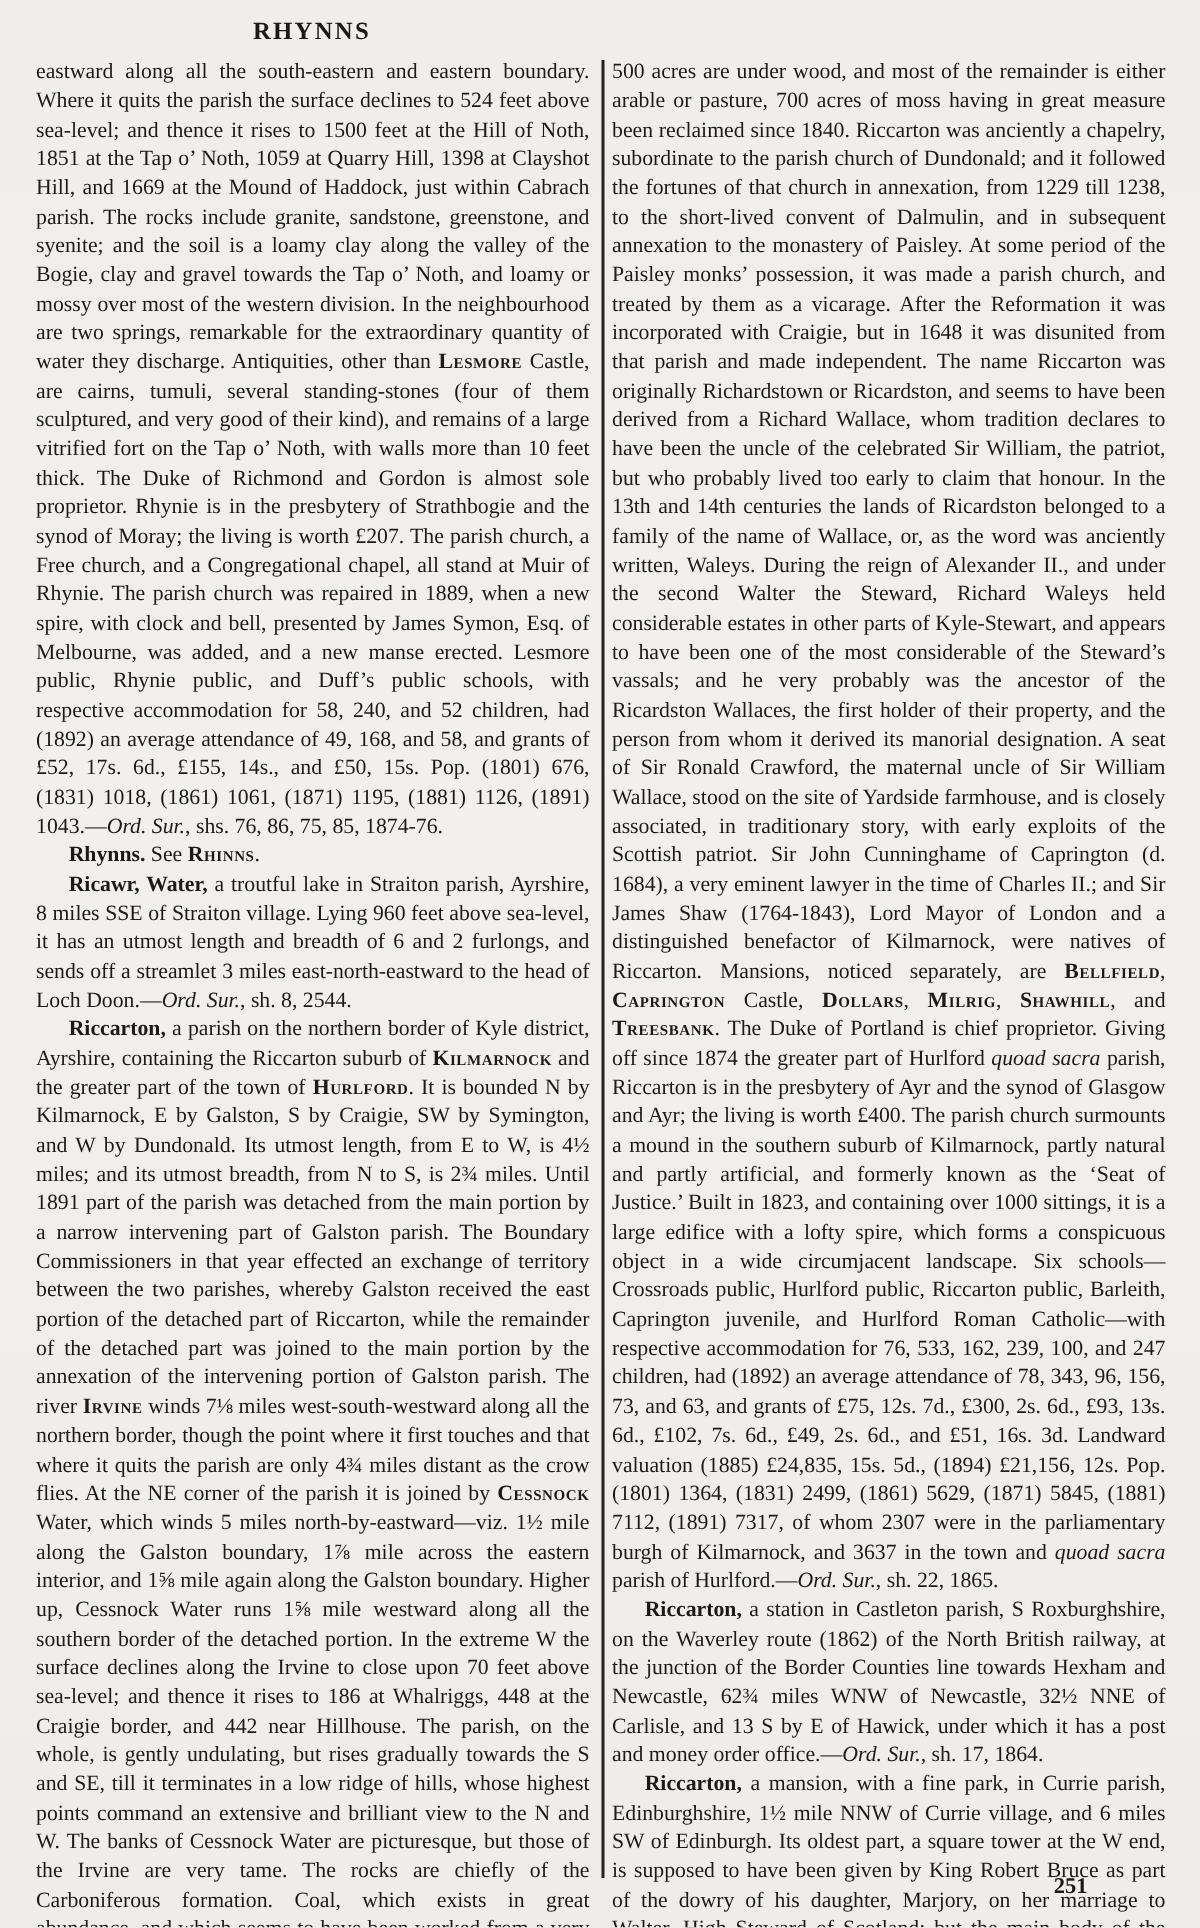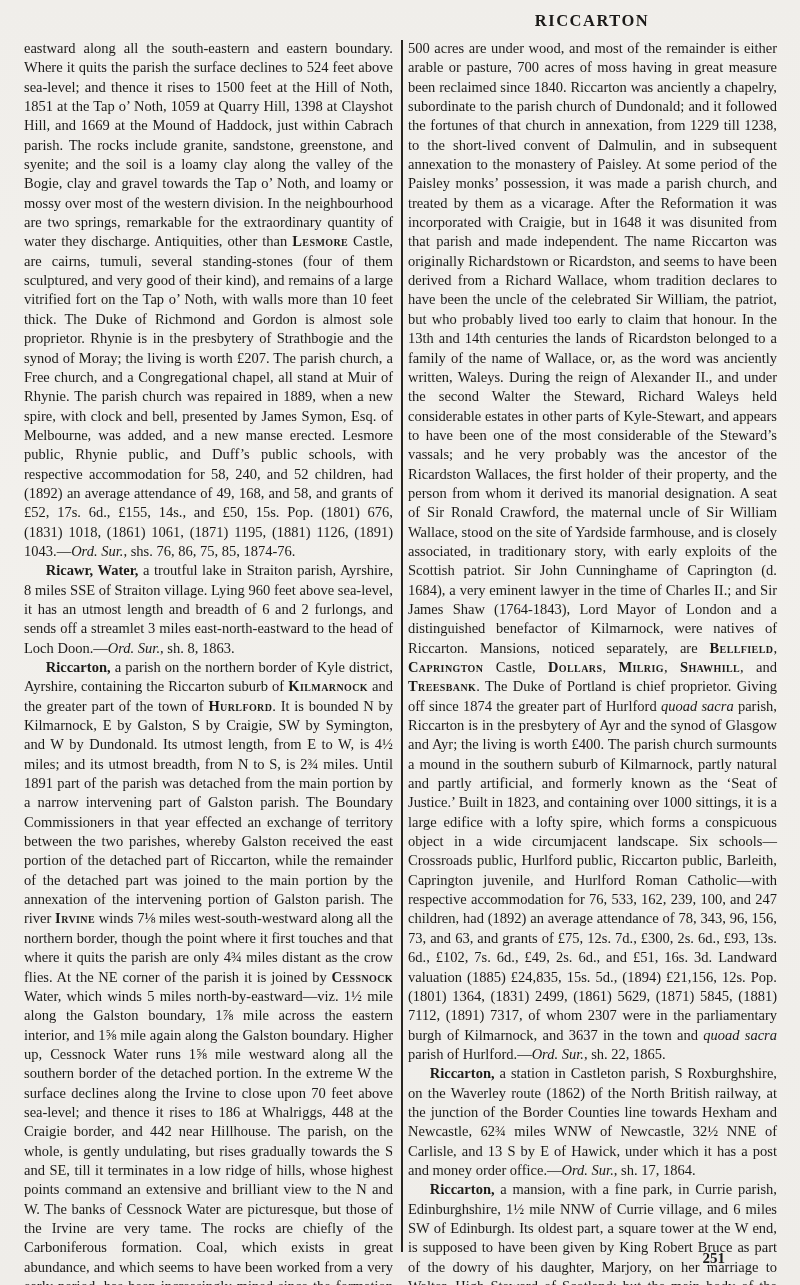--- a/index.html
+++ b/index.html
@@ -64,27 +64,28 @@
     padding-right: 52px;
     box-sizing: border-box;
     font-weight: bold;
     font-size: 15px;
   }
 </style>
 </head>
 <body>
 
 <div class="page">
-  <div class="running-head right">RICCARTON</div>
+  <div class="running-head left">RHYNNS</div>
 
   <div class="column-divider"></div>
 
   <div class="text-column left">
       <p class="para noindent"><span>eastward along all the south-eastern and eastern boundary.  Where it quits the parish the surface declines to 524 feet above sea-level; and thence it rises to 1500 feet at the Hill of Noth, 1851 at the Tap o’ Noth, 1059 at Quarry Hill, 1398 at Clayshot Hill, and 1669 at the Mound of Haddock, just within Cabrach parish.  The rocks include granite, sandstone, greenstone, and syenite; and the soil is a loamy clay along the valley of the Bogie, clay and gravel towards the Tap o’ Noth, and loamy or mossy over most of the western division.  In the neighbourhood are two springs, remarkable for the extraordinary quantity of water they discharge.  Antiquities, other than </span><span class="sc">Lesmore</span><span> Castle, are cairns, tumuli, several standing-stones (four of them sculptured, and very good of their kind), and remains of a large vitrified fort on the Tap o’ Noth, with walls more than 10 feet thick.  The Duke of Richmond and Gordon is almost sole proprietor.  Rhynie is in the presbytery of Strathbogie and the synod of Moray; the living is worth £207.  The parish church, a Free church, and a Congregational chapel, all stand at Muir of Rhynie.  The parish church was repaired in 1889, when a new spire, with clock and bell, presented by James Symon, Esq. of Melbourne, was added, and a new manse erected.  Lesmore public, Rhynie public, and Duff’s public schools, with respective accommodation for 58, 240, and 52 children, had (1892) an average attendance of 49, 168, and 58, and grants of £52, 17s. 6d., £155, 14s., and £50, 15s.  Pop. (1801) 676, (1831) 1018, (1861) 1061, (1871) 1195, (1881) 1126, (1891) 1043.—</span><span class="i">Ord. Sur.</span><span>, shs. 76, 86, 75, 85, 1874-76.</span></p>
-      <p class="para"><span class="b">Ricawr, Water,</span><span> a troutful lake in Straiton parish, Ayrshire, 8 miles SSE of Straiton village.  Lying 960 feet above sea-level, it has an utmost length and breadth of 6 and 2 furlongs, and sends off a streamlet 3 miles east-north-eastward to the head of Loch Doon.—</span><span class="i">Ord. Sur.</span><span>, sh. 8, 1863.</span></p>
+      <p class="para"><span class="b">Rhynns.</span><span>  See </span><span class="sc">Rhinns</span><span>.</span></p>
+      <p class="para"><span class="b">Ricawr, Water,</span><span> a troutful lake in Straiton parish, Ayrshire, 8 miles SSE of Straiton village.  Lying 960 feet above sea-level, it has an utmost length and breadth of 6 and 2 furlongs, and sends off a streamlet 3 miles east-north-eastward to the head of Loch Doon.—</span><span class="i">Ord. Sur.</span><span>, sh. 8, 2544.</span></p>
       <p class="para"><span class="b">Riccarton,</span><span> a parish on the northern border of Kyle district, Ayrshire, containing the Riccarton suburb of </span><span class="sc">Kilmarnock</span><span> and the greater part of the town of </span><span class="sc">Hurlford</span><span>.  It is bounded N by Kilmarnock, E by Galston, S by Craigie, SW by Symington, and W by Dundonald.  Its utmost length, from E to W, is 4½ miles; and its utmost breadth, from N to S, is 2¾ miles.  Until 1891 part of the parish was detached from the main portion by a narrow intervening part of Galston parish.  The Boundary Commissioners in that year effected an exchange of territory between the two parishes, whereby Galston received the east portion of the detached part of Riccarton, while the remainder of the detached part was joined to the main portion by the annexation of the intervening portion of Galston parish.  The river </span><span class="sc">Irvine</span><span> winds 7⅛ miles west-south-westward along all the northern border, though the point where it first touches and that where it quits the parish are only 4¾ miles distant as the crow flies.  At the NE corner of the parish it is joined by </span><span class="sc">Cessnock</span><span> Water, which winds 5 miles north-by-eastward—viz. 1½ mile along the Galston boundary, 1⅞ mile across the eastern interior, and 1⅝ mile again along the Galston boundary.  Higher up, Cessnock Water runs 1⅝ mile westward along all the southern border of the detached portion.  In the extreme W the surface declines along the Irvine to close upon 70 feet above sea-level; and thence it rises to 186 at Whalriggs, 448 at the Craigie border, and 442 near Hillhouse.  The parish, on the whole, is gently undulating, but rises gradually towards the S and SE, till it terminates in a low ridge of hills, whose highest points command an extensive and brilliant view to the N and W.  The banks of Cessnock Water are picturesque, but those of the Irvine are very tame.  The rocks are chiefly of the Carboniferous formation.  Coal, which exists in great abundance, and which seems to have been worked from a very early period, has been increasingly mined since the formation of the railways.  Much anthracite or blind coal is likewise raised, and limestone has been quarried both for mortar and for manure; whilst iron working is carried on at Hurlford.  The soil in most parts is strongly argillaceous.  Nearly</span></p>
     </div>
 
   <div class="text-column right">
       <p class="para noindent"><span>500 acres are under wood, and most of the remainder is either arable or pasture, 700 acres of moss having in great measure been reclaimed since 1840.  Riccarton was anciently a chapelry, subordinate to the parish church of Dundonald; and it followed the fortunes of that church in annexation, from 1229 till 1238, to the short-lived convent of Dalmulin, and in subsequent annexation to the monastery of Paisley.  At some period of the Paisley monks’ possession, it was made a parish church, and treated by them as a vicarage.  After the Reformation it was incorporated with Craigie, but in 1648 it was disunited from that parish and made independent.  The name Riccarton was originally Richardstown or Ricardston, and seems to have been derived from a Richard Wallace, whom tradition declares to have been the uncle of the celebrated Sir William, the patriot, but who probably lived too early to claim that honour.  In the 13th and 14th centuries the lands of Ricardston belonged to a family of the name of Wallace, or, as the word was anciently written, Waleys.  During the reign of Alexander II., and under the second Walter the Steward, Richard Waleys held considerable estates in other parts of Kyle-Stewart, and appears to have been one of the most considerable of the Steward’s vassals; and he very probably was the ancestor of the Ricardston Wallaces, the first holder of their property, and the person from whom it derived its manorial designation.  A seat of Sir Ronald Crawford, the maternal uncle of Sir William Wallace, stood on the site of Yardside farmhouse, and is closely associated, in traditionary story, with early exploits of the Scottish patriot.  Sir John Cunninghame of Caprington (d. 1684), a very eminent lawyer in the time of Charles II.; and Sir James Shaw (1764-1843), Lord Mayor of London and a distinguished benefactor of Kilmarnock, were natives of Riccarton.  Mansions, noticed separately, are </span><span class="sc">Bellfield</span><span>, </span><span class="sc">Caprington</span><span> Castle, </span><span class="sc">Dollars</span><span>, </span><span class="sc">Milrig</span><span>, </span><span class="sc">Shawhill</span><span>, and </span><span class="sc">Treesbank</span><span>.  The Duke of Portland is chief proprietor.  Giving off since 1874 the greater part of Hurlford </span><span class="i">quoad sacra</span><span> parish, Riccarton is in the presbytery of Ayr and the synod of Glasgow and Ayr; the living is worth £400.  The parish church surmounts a mound in the southern suburb of Kilmarnock, partly natural and partly artificial, and formerly known as the ‘Seat of Justice.’  Built in 1823, and containing over 1000 sittings, it is a large edifice with a lofty spire, which forms a conspicuous object in a wide circumjacent landscape.  Six schools—Crossroads public, Hurlford public, Riccarton public, Barleith, Caprington juvenile, and Hurlford Roman Catholic—with respective accommodation for 76, 533, 162, 239, 100, and 247 children, had (1892) an average attendance of 78, 343, 96, 156, 73, and 63, and grants of £75, 12s. 7d., £300, 2s. 6d., £93, 13s. 6d., £102, 7s. 6d., £49, 2s. 6d., and £51, 16s. 3d.  Landward valuation (1885) £24,835, 15s. 5d., (1894) £21,156, 12s.  Pop. (1801) 1364, (1831) 2499, (1861) 5629, (1871) 5845, (1881) 7112, (1891) 7317, of whom 2307 were in the parliamentary burgh of Kilmarnock, and 3637 in the town and </span><span class="i">quoad sacra</span><span> parish of Hurlford.—</span><span class="i">Ord. Sur.</span><span>, sh. 22, 1865.</span></p>
       <p class="para"><span class="b">Riccarton,</span><span> a station in Castleton parish, S Roxburghshire, on the Waverley route (1862) of the North British railway, at the junction of the Border Counties line towards Hexham and Newcastle, 62¾ miles WNW of Newcastle, 32½ NNE of Carlisle, and 13 S by E of Hawick, under which it has a post and money order office.—</span><span class="i">Ord. Sur.</span><span>, sh. 17, 1864.</span></p>
       <p class="para"><span class="b">Riccarton,</span><span> a mansion, with a fine park, in Currie parish, Edinburghshire, 1½ mile NNW of Currie village, and 6 miles SW of Edinburgh.  Its oldest part, a square tower at the W end, is supposed to have been given by King Robert Bruce as part of the dowry of his daughter, Marjory, on her marriage to Walter, High Steward of Scotland; but the main body of the house was built in 1621, and a large addition in the Elizabethan style was completed in 1827.  Sir Thomas Craig of Riccarton (1538-1608) was a distinguished writer on the feudal law; and the estate remained with his descendants till 1823, when it passed to a kinsman, James Gibson, W.S.</span></p>
     </div>
 
   <div class="page-number">251</div>

